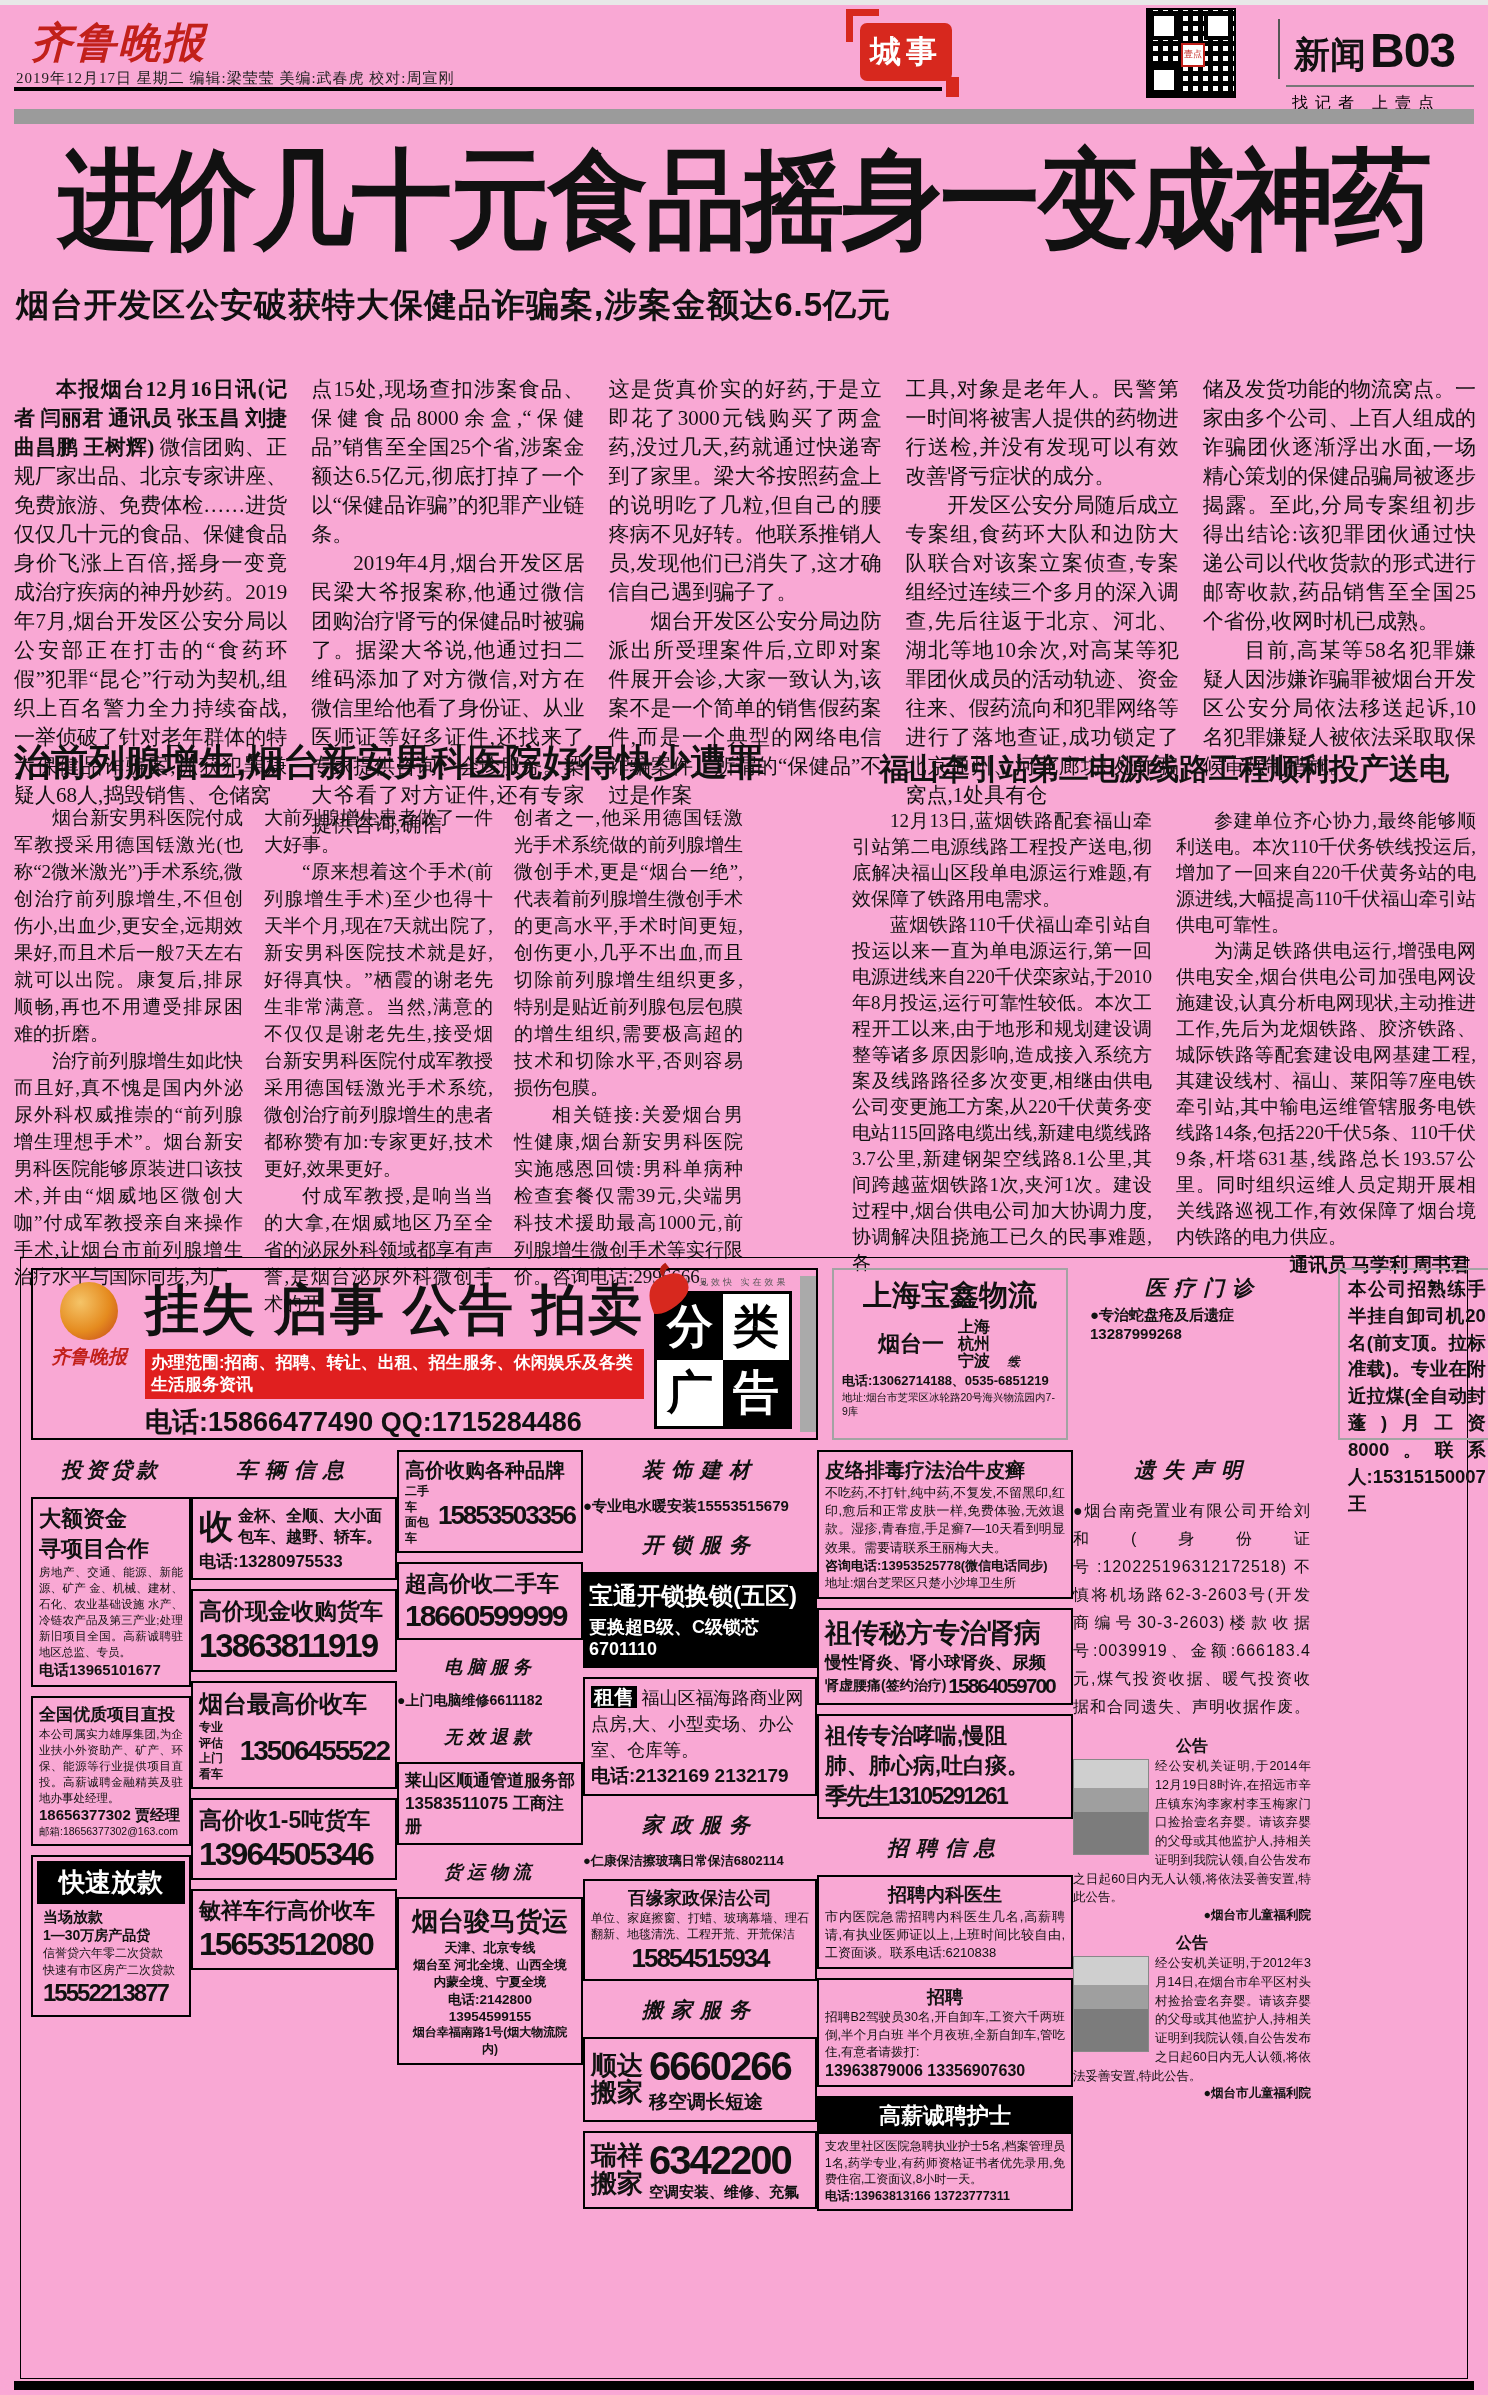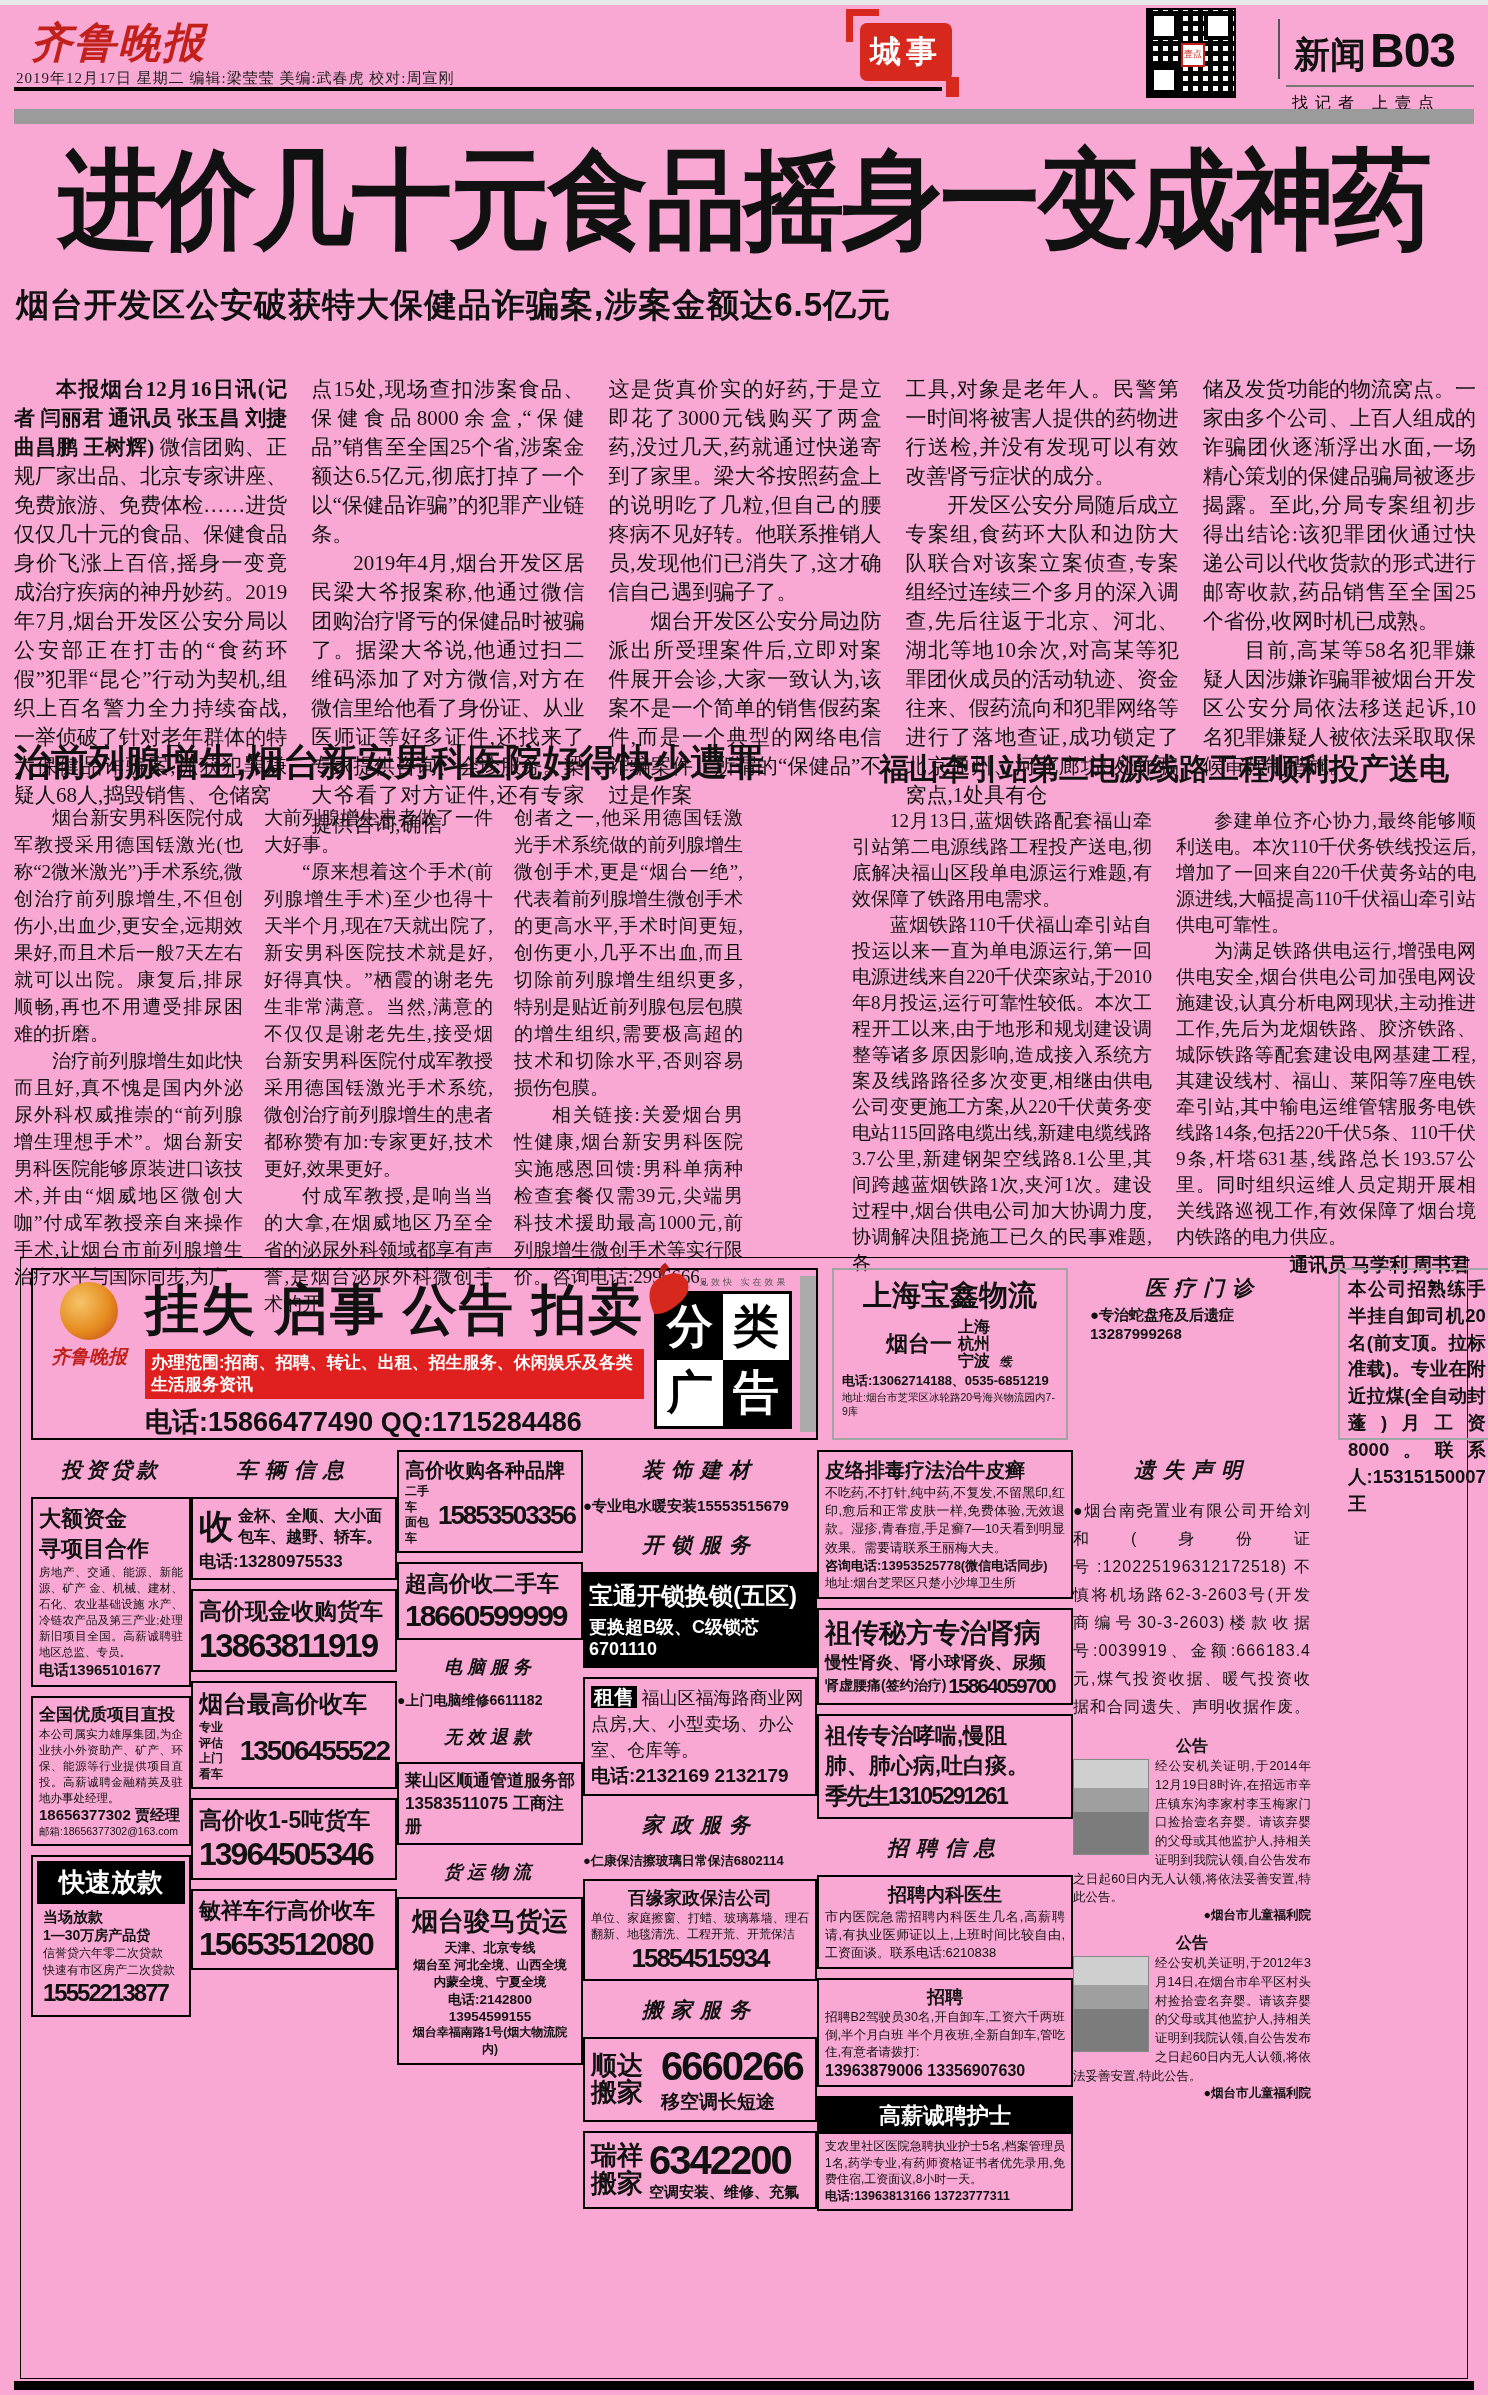--- a/index.html
+++ b/index.html
@@ -199,21 +199,21 @@
           <svg class="chili" viewBox="0 0 60 60">
             <path d="M10 50 Q8 20 30 18 Q50 16 52 30 Q54 44 34 50 Q18 55 10 50 Z" fill="#d7281e"></path>
             <path d="M30 18 Q28 8 38 6 L40 12 Q34 12 32 18 Z" fill="#b71c12"></path>
           </svg>
         </div>
         <div class="graystrip"></div>
       </div>
 
       <div class="topbox tb-d">
         <div style="font-size:29px;font-weight:900;text-align:center;">上海宝鑫物流</div>
-        <div style="display:flex;align-items:center;justify-content:center;gap:6px;margin-top:2px;">
+        <div style="display:flex;align-items:center;justify-content:center;gap:14px;margin-top:2px;">
           <span style="font-size:22px;font-weight:bold;">烟台一</span>
           <span style="font-size:16px;font-weight:bold;line-height:17px;text-align:center;">
             <span>上海</span><br>
             <span>杭州</span><br>
             <span>宁波</span>
           </span>
           <span style="font-size:13px;font-style:italic;writing-mode:vertical-rl;">专线</span>
         </div>
         <div style="font-size:13px;font-weight:bold;margin-top:3px;">电话:13062714188、0535-6851219</div>
         <div style="font-size:10.5px;margin-top:1px;">地址:烟台市芝罘区冰轮路20号海兴物流园内7-9库</div>
@@ -335,21 +335,21 @@
           <div style="font-size:19px;font-weight:900;">电话:2132169 2132179</div>
         </div>
         <div class="script-head">家政服务</div>
         <div style="font-size:13px;font-weight:bold;">●仁康保洁擦玻璃日常保洁6802114</div>
         <div class="ad-box">
           <div style="font-size:18px;font-weight:900;text-align:center;">百缘家政保洁公司</div>
           <div style="font-size:12px;line-height:1.35;" class="small-just">单位、家庭擦窗、打蜡、玻璃幕墙、理石翻新、地毯清洗、工程开荒、开荒保洁</div>
           <div class="num-xl" style="font-size:26px;text-align:center;">15854515934</div>
         </div>
         <div class="script-head">搬家服务</div>
-        <div class="ad-box" style="display:flex;gap:18px;align-items:center;">
+        <div class="ad-box" style="display:flex;gap:6px;align-items:center;">
           <div style="font-size:26px;font-weight:900;line-height:1.05;">
             <span>顺达</span><br><span>搬家</span>
           </div>
           <div>
             <div class="num-xl" style="font-size:40px;">6660266</div>
             <div style="font-size:19px;font-weight:900;">移空调长短途</div>
           </div>
         </div>
         <div class="ad-box" style="display:flex;gap:6px;align-items:center;">
           <div style="font-size:26px;font-weight:900;line-height:1.05;">

